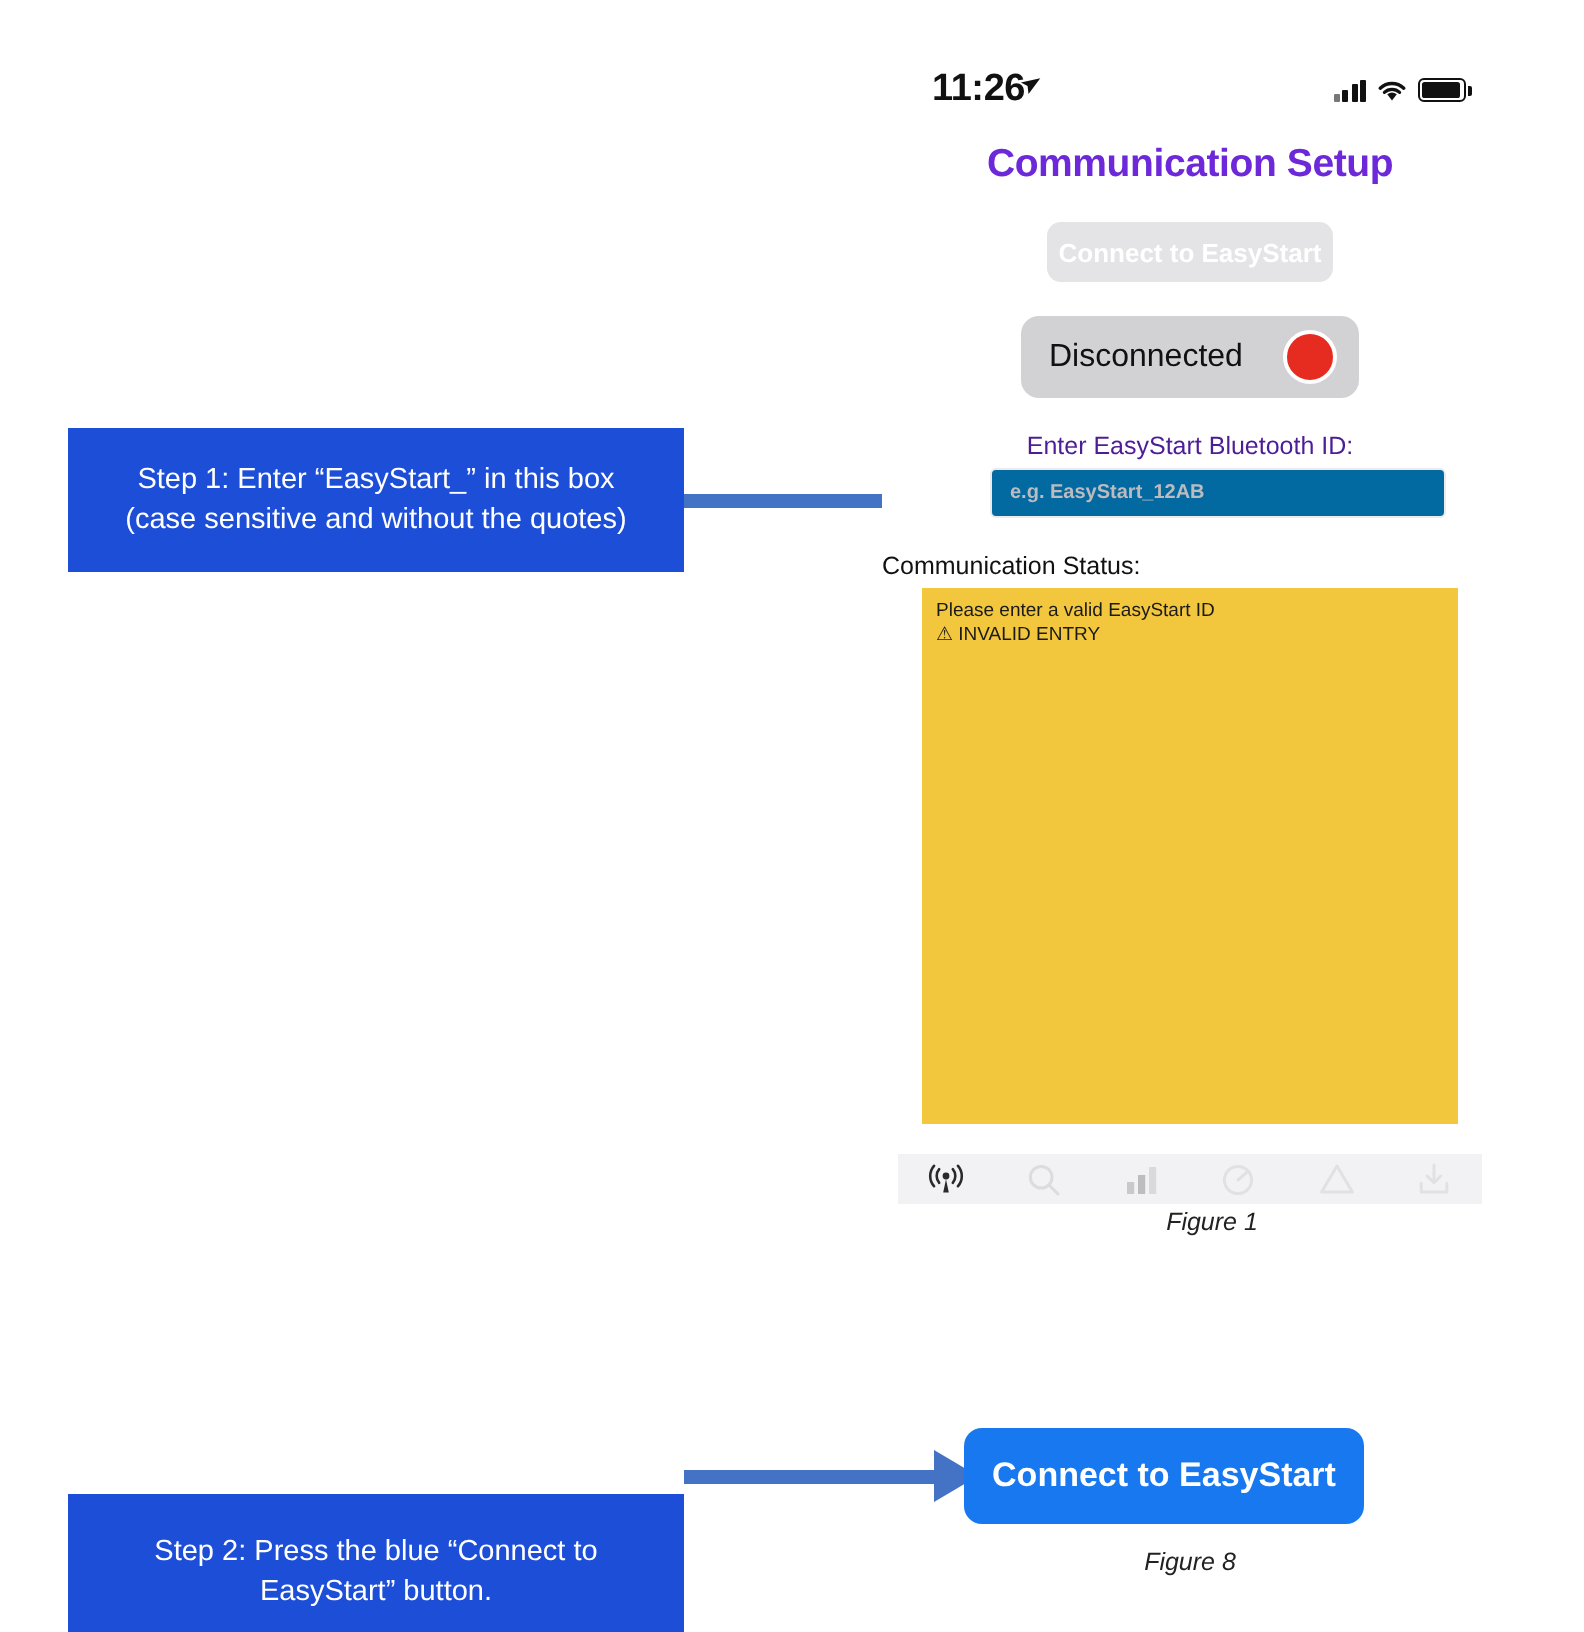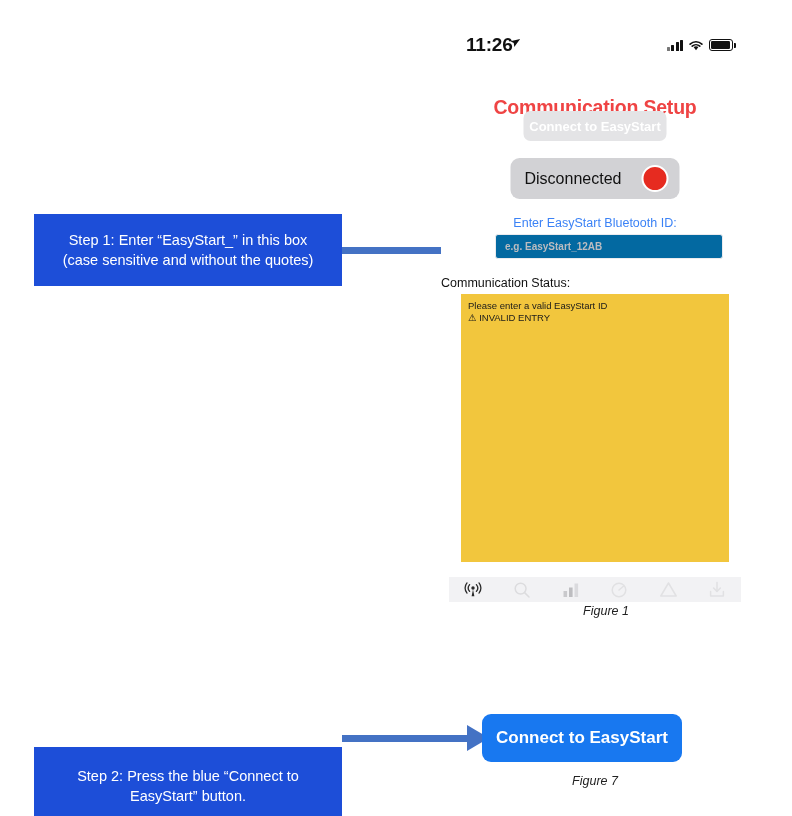--- a/index.html
+++ b/index.html
@@ -117,23 +117,22 @@
     width: 19px; background:#111; border-radius:1.3px; display:block;
   }
 
   .app-title {
     position: absolute;
     left: 0; top: 45px;
     width: 100%;
     text-align: center;
     font-size: 19.5px;
     font-weight: bold;
-    color: #ef4444;
+    color: #6d28d9;
     letter-spacing: -0.2px;
-    margin-top: 25px;
   }
 
   .btn-connect-disabled {
     position: absolute;
     left: 50%;
     transform: translateX(-50%);
     top: 85px;
     width: 143px;
     height: 30px;
     background: #E4E4E6;
@@ -175,21 +174,21 @@
     border: 2.5px solid #ffffff;
     box-sizing: border-box;
   }
 
   .field-label {
     position: absolute;
     left: 0; top: 190px;
     width: 100%;
     text-align: center;
     font-size: 12.5px;
-    color: #3b82f6;
+    color: #4c1d95;
   }
   .id-input {
     position: absolute;
     left: 54px; top: 208px;
     width: 228px; height: 25px;
     background: #0369a1;
     border: 1px solid #EBEBEE;
     border-radius: 3px;
     box-sizing: border-box;
     font-size: 10px;
@@ -397,13 +396,13 @@
         </svg>
       </span>
     </div>
   </div>
 </div>
 
 <div class="figure-caption cap-1">Figure 1</div>
 
 <button class="btn-connect-active">Connect to EasyStart</button>
 
-<div class="figure-caption cap-2">Figure 7</div>
+<div class="figure-caption cap-2">Figure 8</div>
 
 </body></html>

